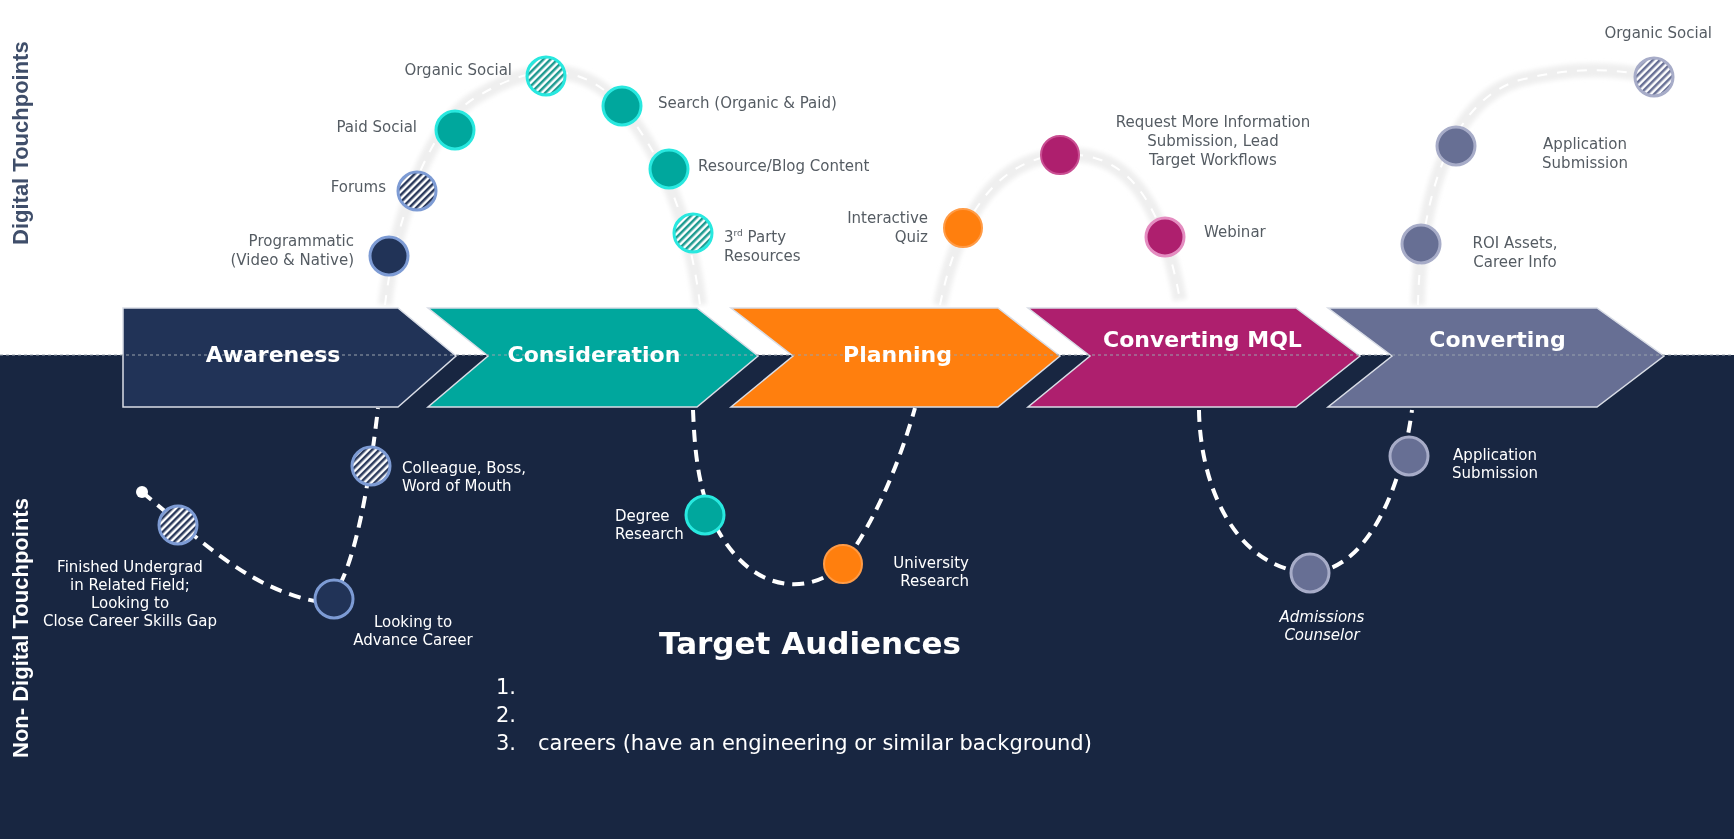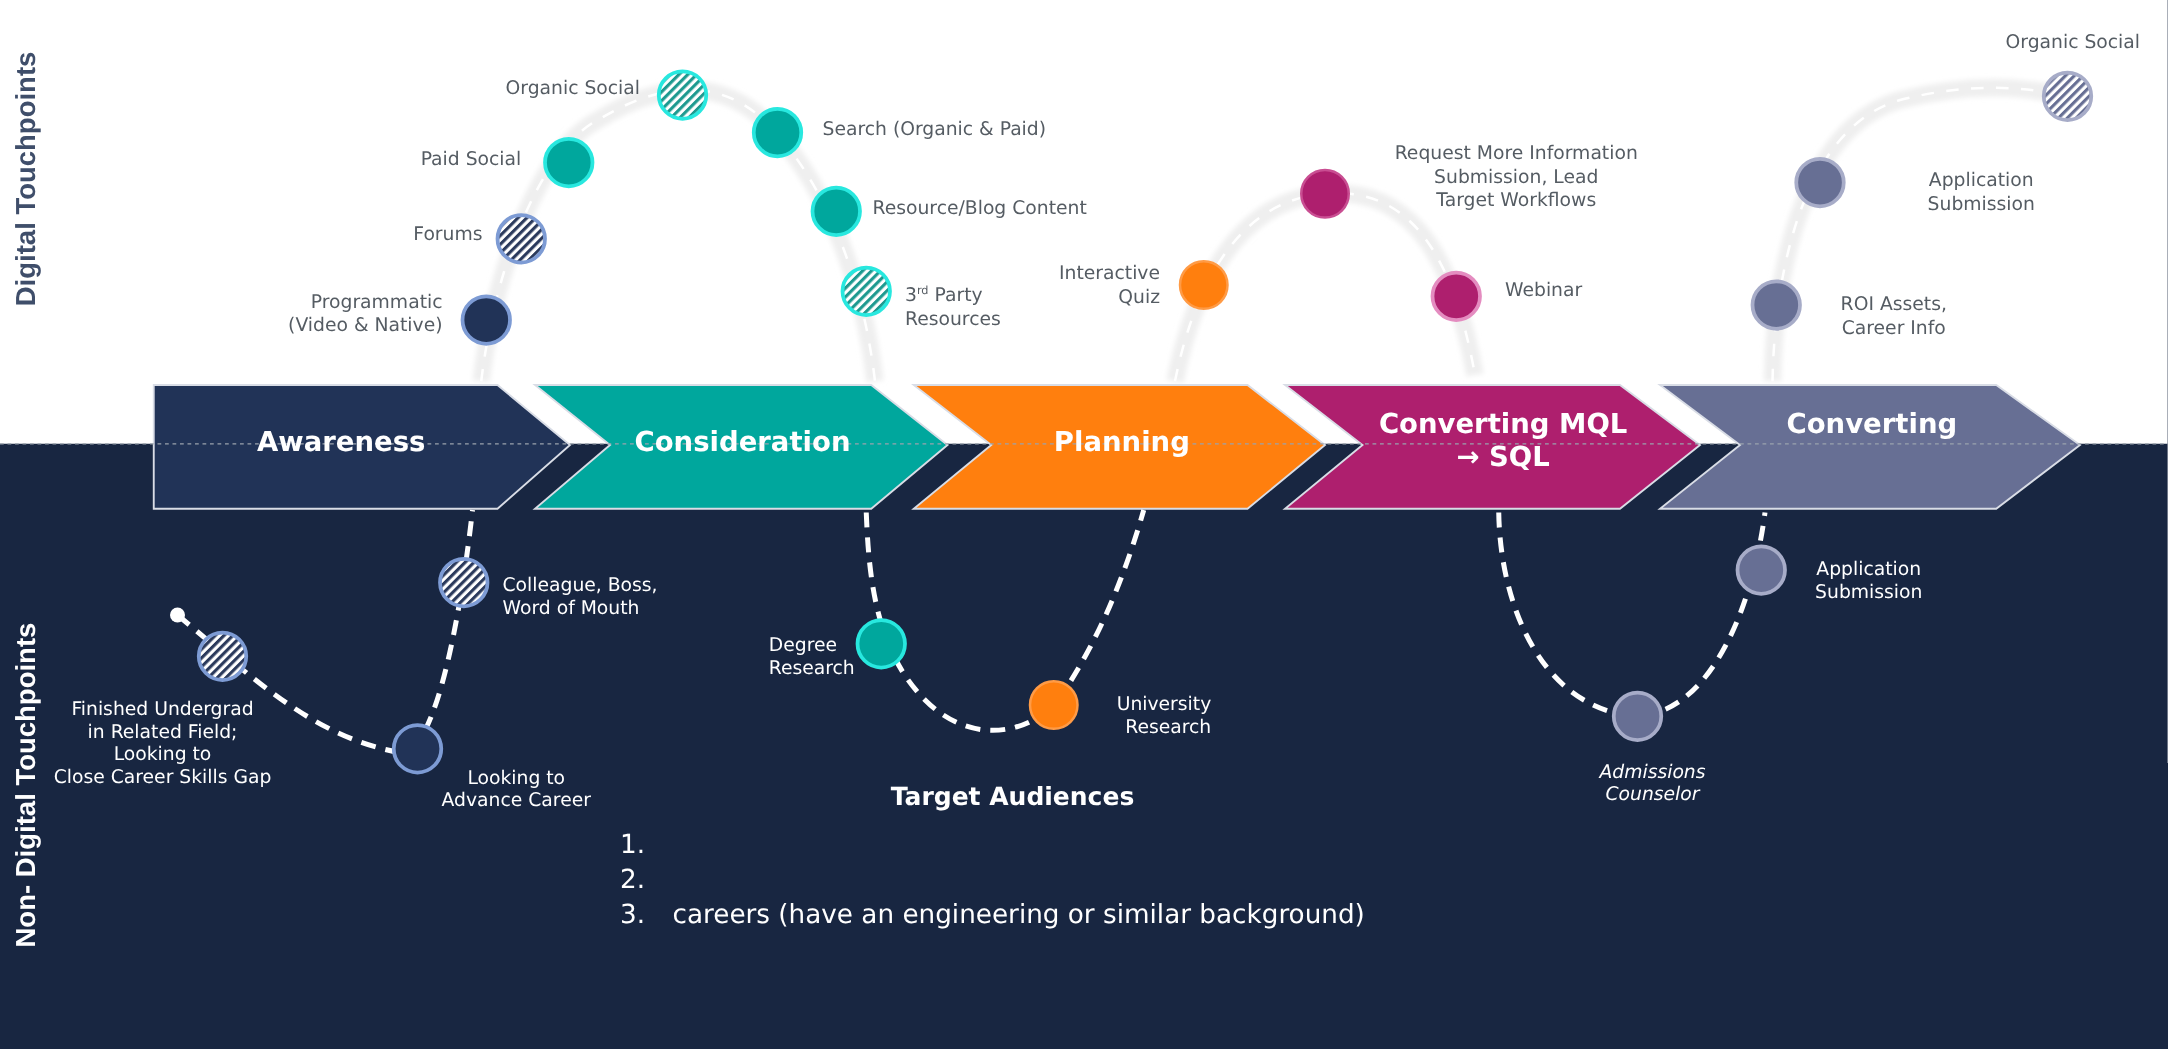--- a/index.html
+++ b/index.html
@@ -10,21 +10,21 @@
     .side-label { position: absolute; font-family: "Liberation Sans", sans-serif; font-weight: bold; font-size: 22px; white-space: nowrap; transform-origin: left top; transform: rotate(-90deg); }
     .side-digital { left: 8px; top: 245px; color: #3f4e6a; }
     .side-nondigital { left: 8px; top: 758px; color: #ffffff; }
     .lbl { position: absolute; font-family: "DejaVu Sans", sans-serif; font-size: 15px; line-height: 19px; white-space: nowrap; }
     .lbl.top { color: #555c63; }
     .lbl.bot { color: #ffffff; font-size: 15px; line-height: 18px; }
     .lbl.r { text-align: right; }
     .lbl.c { text-align: center; }
     .stage-text { position: absolute; color: #ffffff; font-family: "DejaVu Sans", sans-serif; font-weight: bold; font-size: 22px; line-height: 27px; text-align: center; white-space: nowrap; }
     .audiences { position: absolute; left: 490px; top: 625px; width: 680px; color: #ffffff; font-family: "DejaVu Sans", sans-serif; }
-    .aud-title { text-align: center; font-weight: bold; font-size: 20px; margin-left: -40px; margin-bottom: 12px; }
+    .aud-title { text-align: center; font-weight: bold; font-size: 31px; margin-left: -40px; margin-bottom: 12px; }
     .aud-list { margin: 0; padding: 0; list-style: none; font-size: 21px; line-height: 28px; }
     .aud-list li { display: flex; }
     .aud-num { width: 42px; flex: none; padding-left: 6px; }
     sup { font-size: 9px; }
   </style>
 </head>
 <body>
 
 <div class="bg-top"></div>
 <div class="bg-bottom"></div>
@@ -101,21 +101,20 @@
 </svg>
 
 <div class="side-label side-digital">Digital Touchpoints</div>
 <div class="side-label side-nondigital">Non- Digital Touchpoints</div>
 
 <div class="stage-text" style="left:123px; top:341px; width:300px;">Awareness</div>
 <div class="stage-text" style="left:450px; top:341px; width:288px;">Consideration</div>
 <div class="stage-text" style="left:755px; top:341px; width:285px;">Planning</div>
 <div class="stage-text" style="left:1060px; top:326px; width:285px;">
   <div>Converting MQL</div>
-  <div>→ SQL</div>
 </div>
 <div class="stage-text" style="left:1355px; top:326px; width:285px;">
   <div>Converting</div>
 </div>
 
 <div class="lbl top r" style="right:1380px; top:232px;">
   <div>Programmatic</div>
   <div>(Video &amp; Native)</div>
 </div>
 <div class="lbl top r" style="right:1348px; top:178px;margin-left:32px;">Forums</div>

